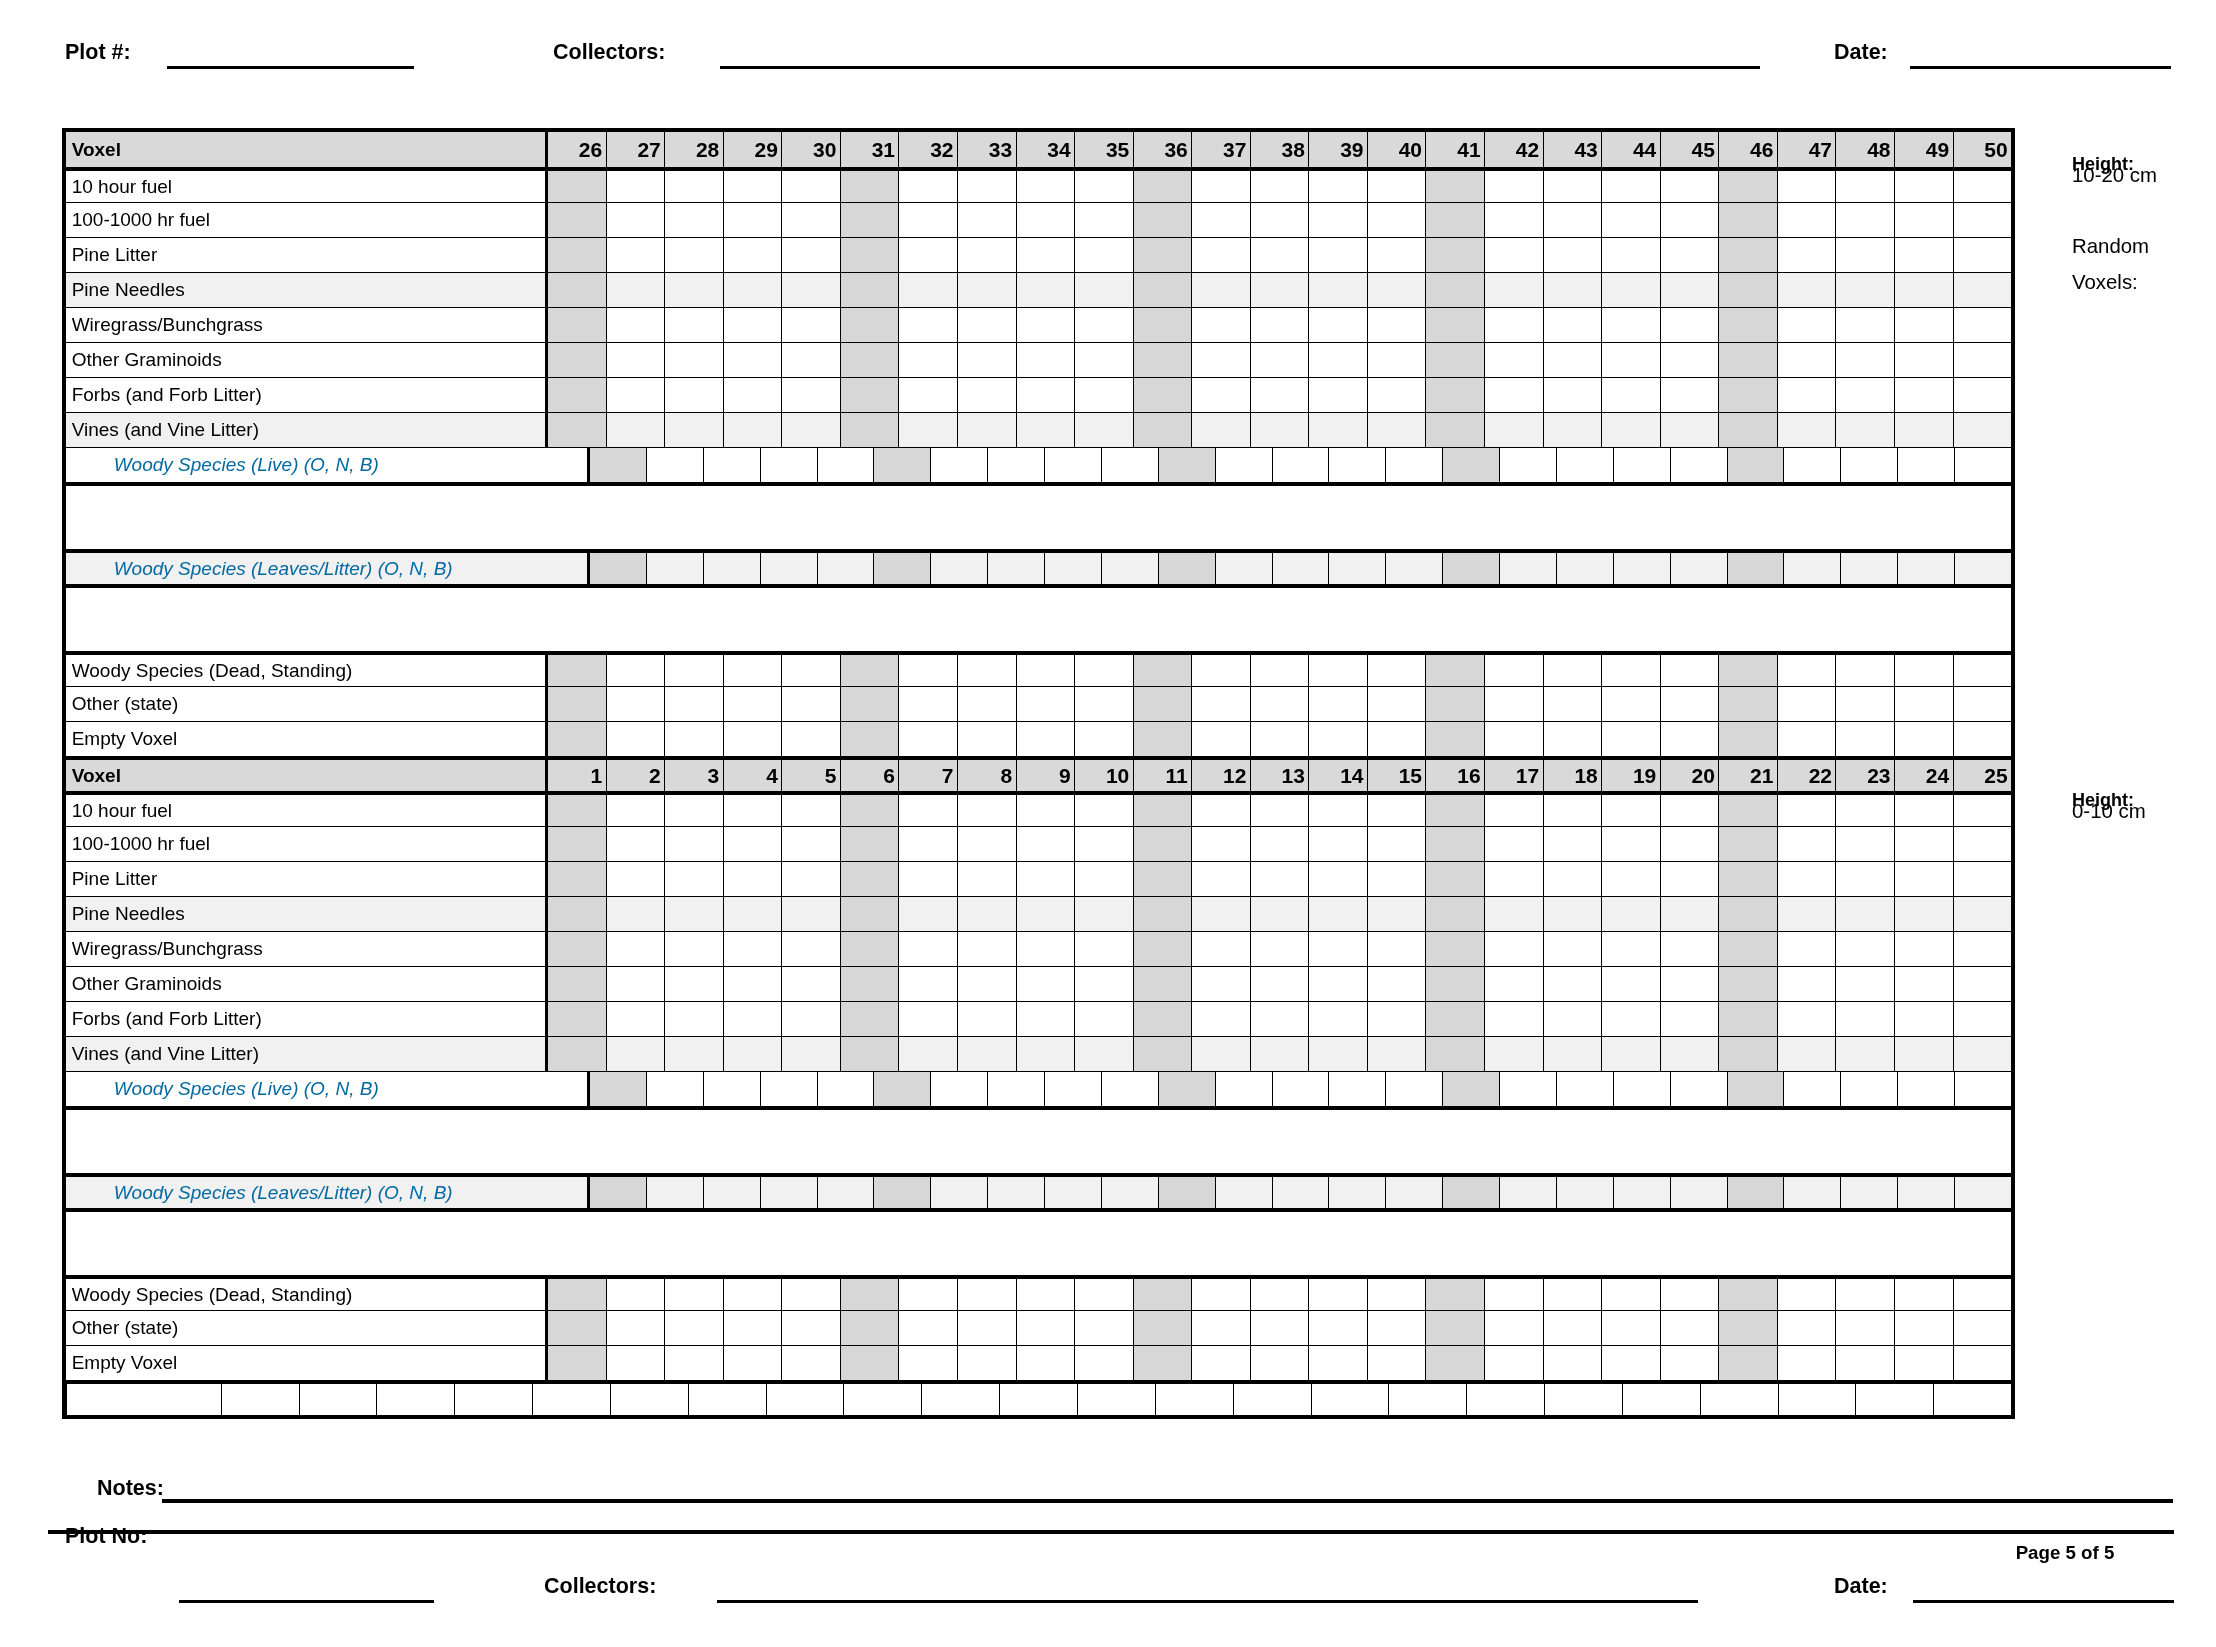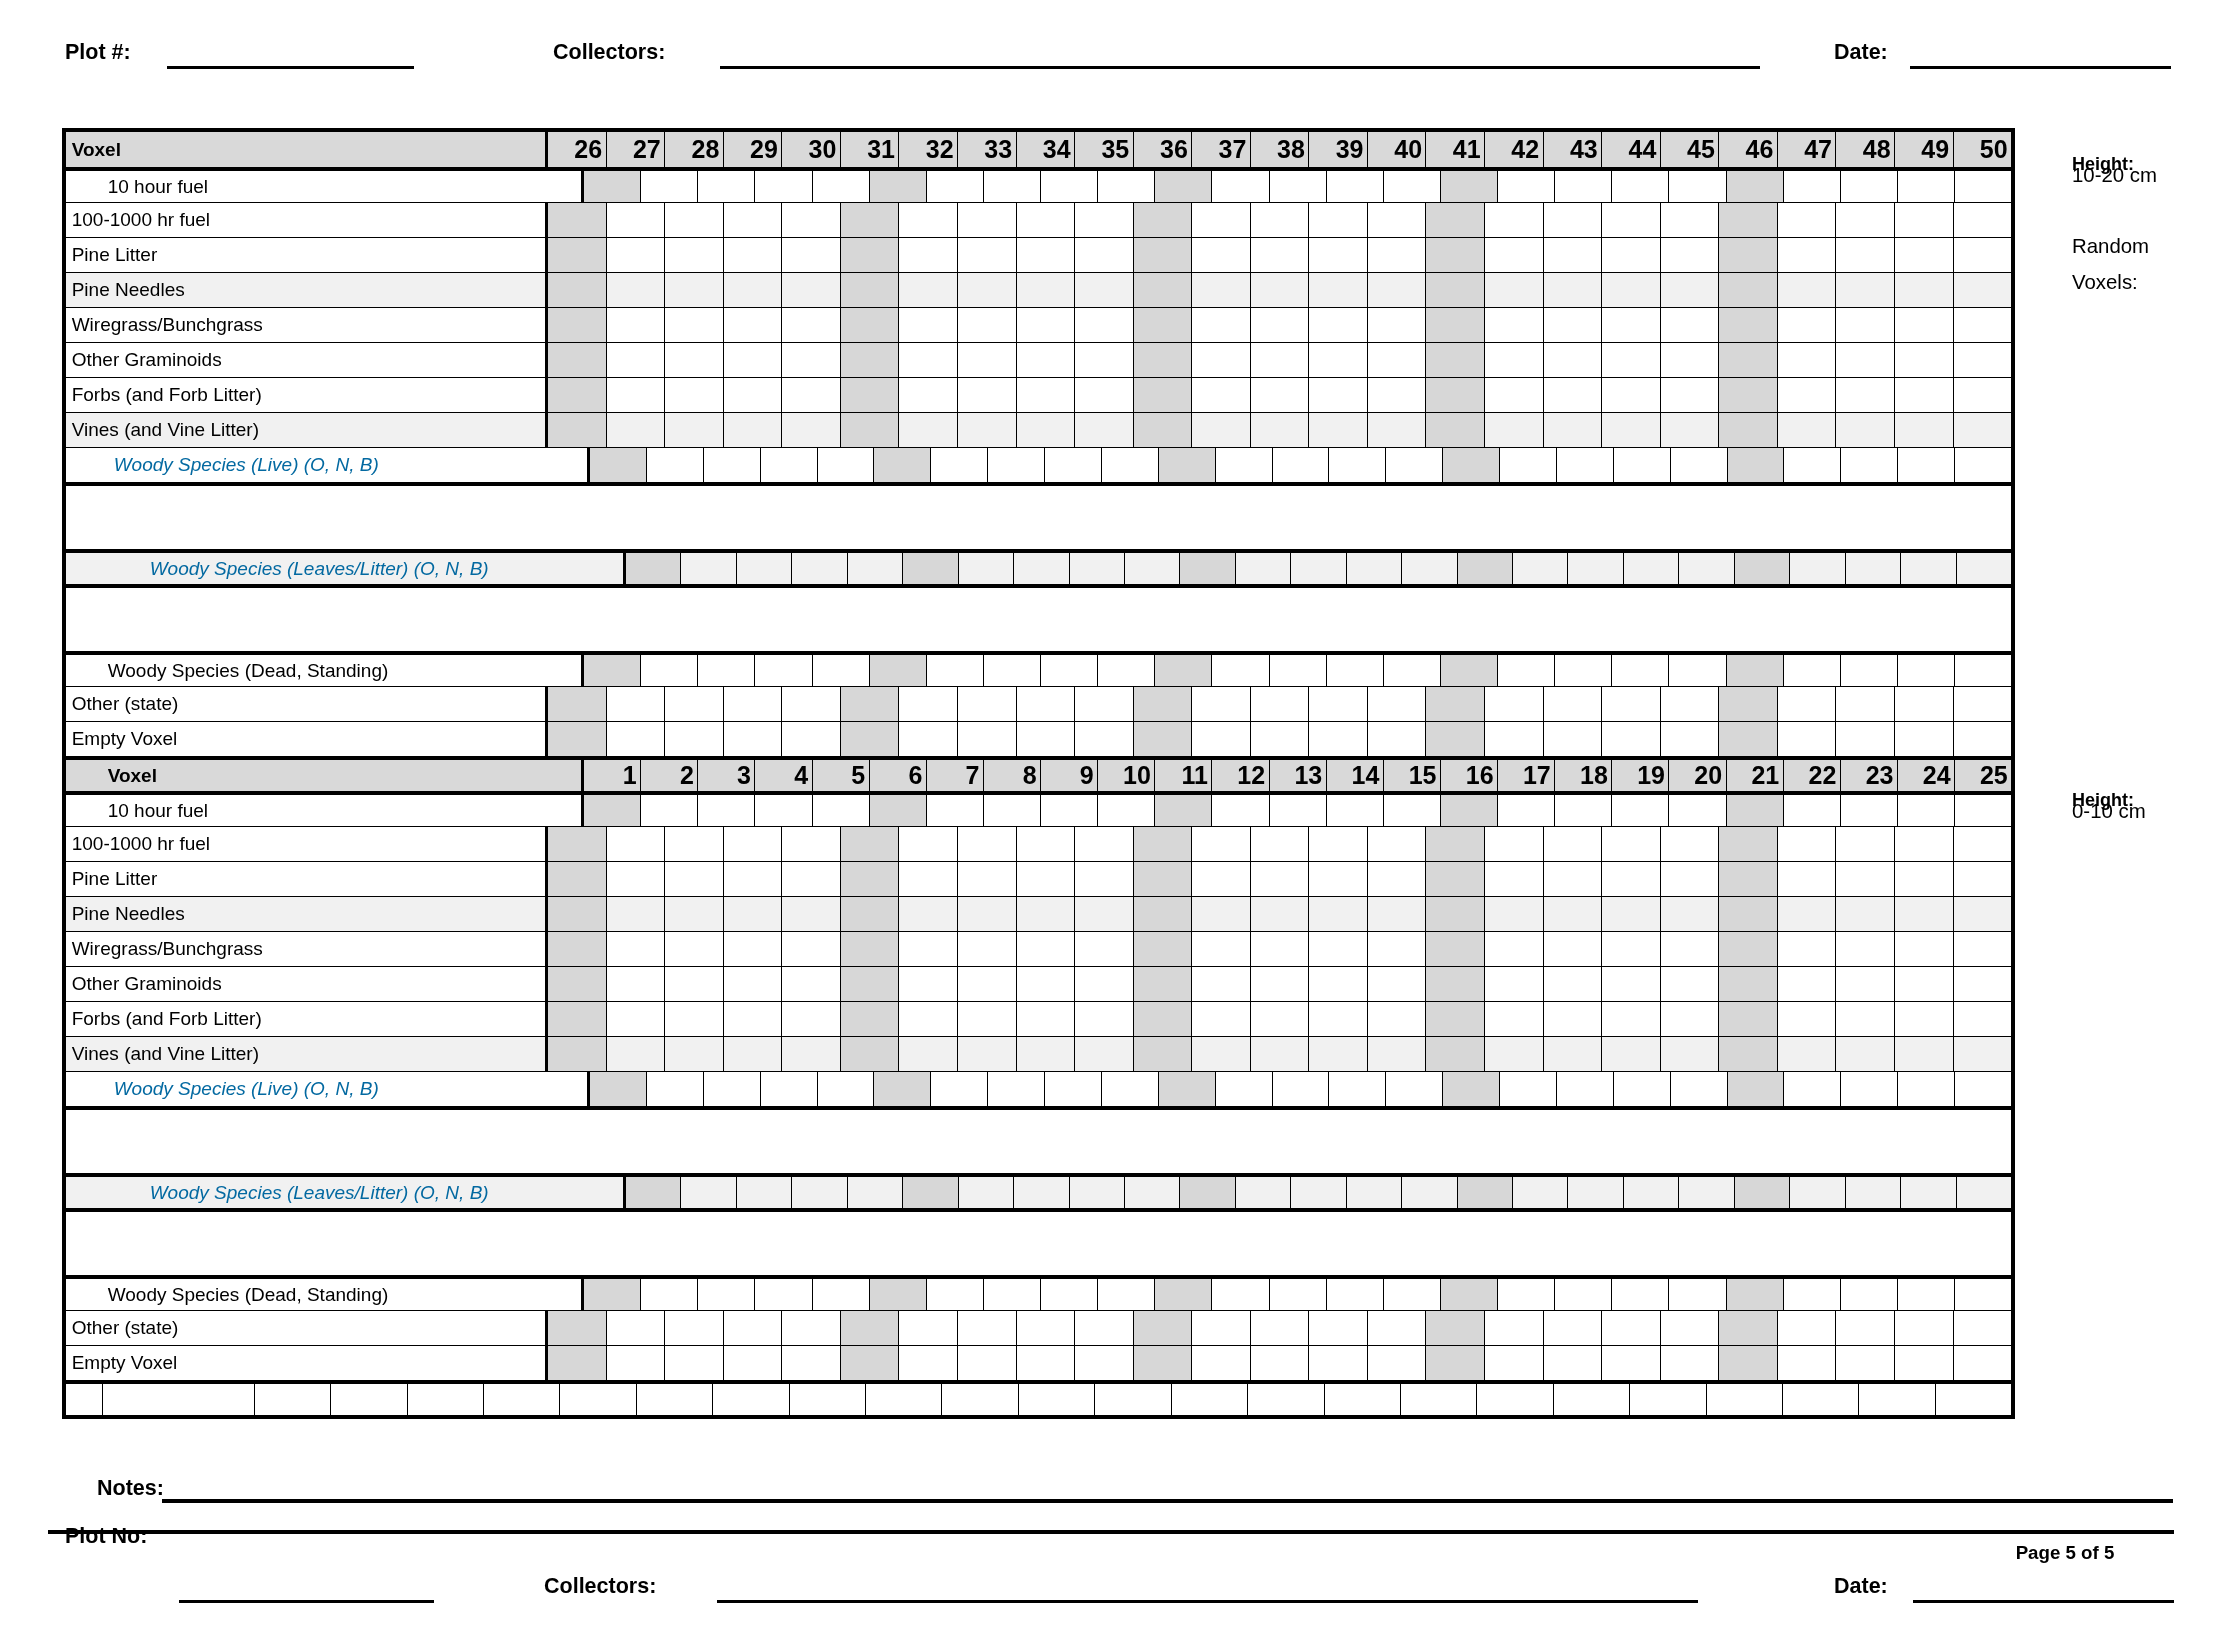--- a/index.html
+++ b/index.html
@@ -8,31 +8,31 @@
   .lbl{position:absolute;font-weight:bold;font-size:21.5px;white-space:nowrap;}
   .note{position:absolute;font-size:20.4px;white-space:nowrap;}
   .note.bold{font-weight:bold;font-size:18px;margin-top:28px;}
   .fill-line{position:absolute;background:#000;height:3.4px;}
   .rule{position:absolute;background:#000;height:4px;}
 
   .vtable{position:absolute;left:62px;top:128px;width:1953px;
           border:4px solid #000;box-sizing:border-box;background:#fff;}
   .row{display:flex;height:35px;border-top:1.7px solid #000;box-sizing:border-box;background:#fff;}
   .row.first{border-top:none;}
-  .row.thick-top{border-top-width:4px;padding-left:36px;}
+  .row.thick-top{border-top-width:4px;}
   .row.blank-row{height:67px;background:#fff;}
   .row.header-row{background:var(--header-bg,#d9d9d9);}
   .row.shaded-row{background:var(--row-shaded,#f1f1f1);}
   .cell{box-sizing:border-box;height:100%;display:flex;align-items:center;overflow:hidden;}
   .label-cell{flex:0 0 482px;width:482px;border-right:3.4px solid #000;
               font-size:19px;padding-left:5.7px;white-space:nowrap;}
   .header-row .label-cell{font-weight:bold;}
   .data-cell{flex:1;border-left:1.7px solid #000;}
   .cell:nth-child(2){border-left:none;}
-  .header-row .data-cell{font-weight:bold;font-size:25px;justify-content:flex-end;padding-right:3.4px;}
+  .header-row .data-cell{font-weight:bold;font-size:21px;justify-content:flex-end;padding-right:3.4px;}
   .data-cell.col-shaded{background:var(--col-shaded,#d7d7d7);}
   .row.italic .label-cell{font-style:italic;color:#0369a1;margin-left:42px;}
   .row.fuel .label-cell{font-style:italic;font-weight:bold;color:#000;}
 </style>
 </head>
 <body>
 
 <div class="page">
 
   <div class="lbl" style="left:65px;top:40px;">Plot #:</div>

